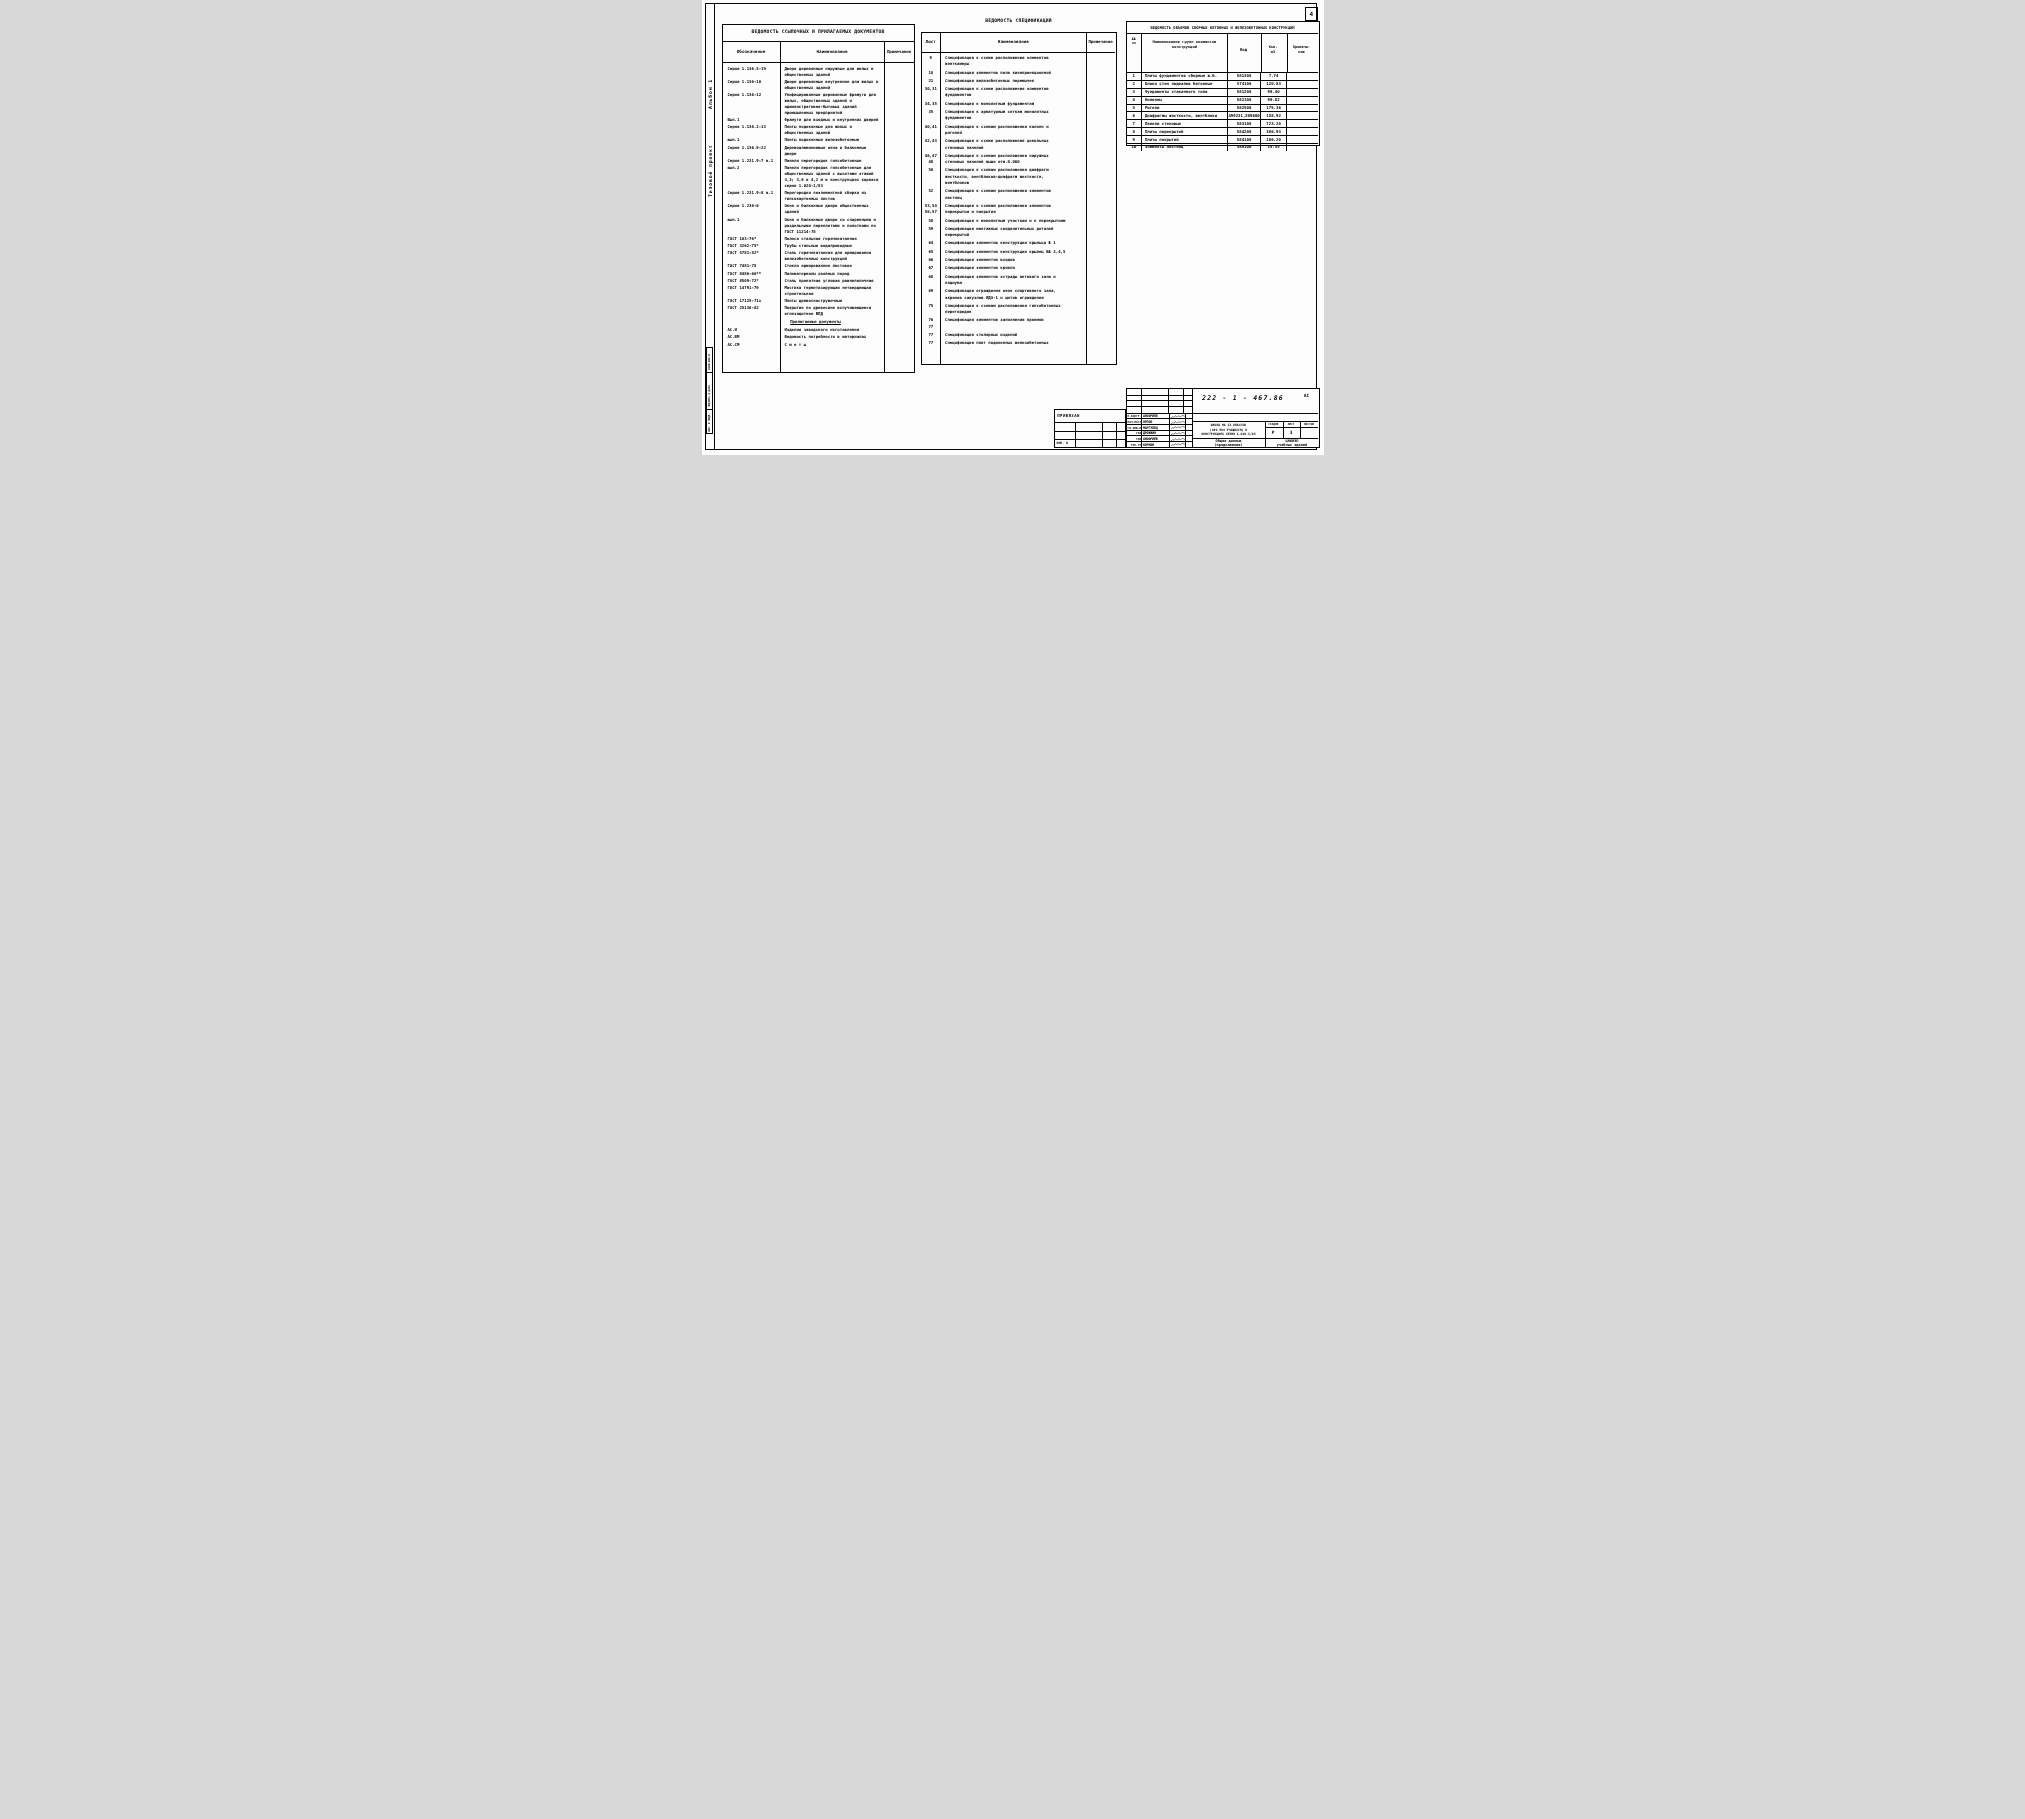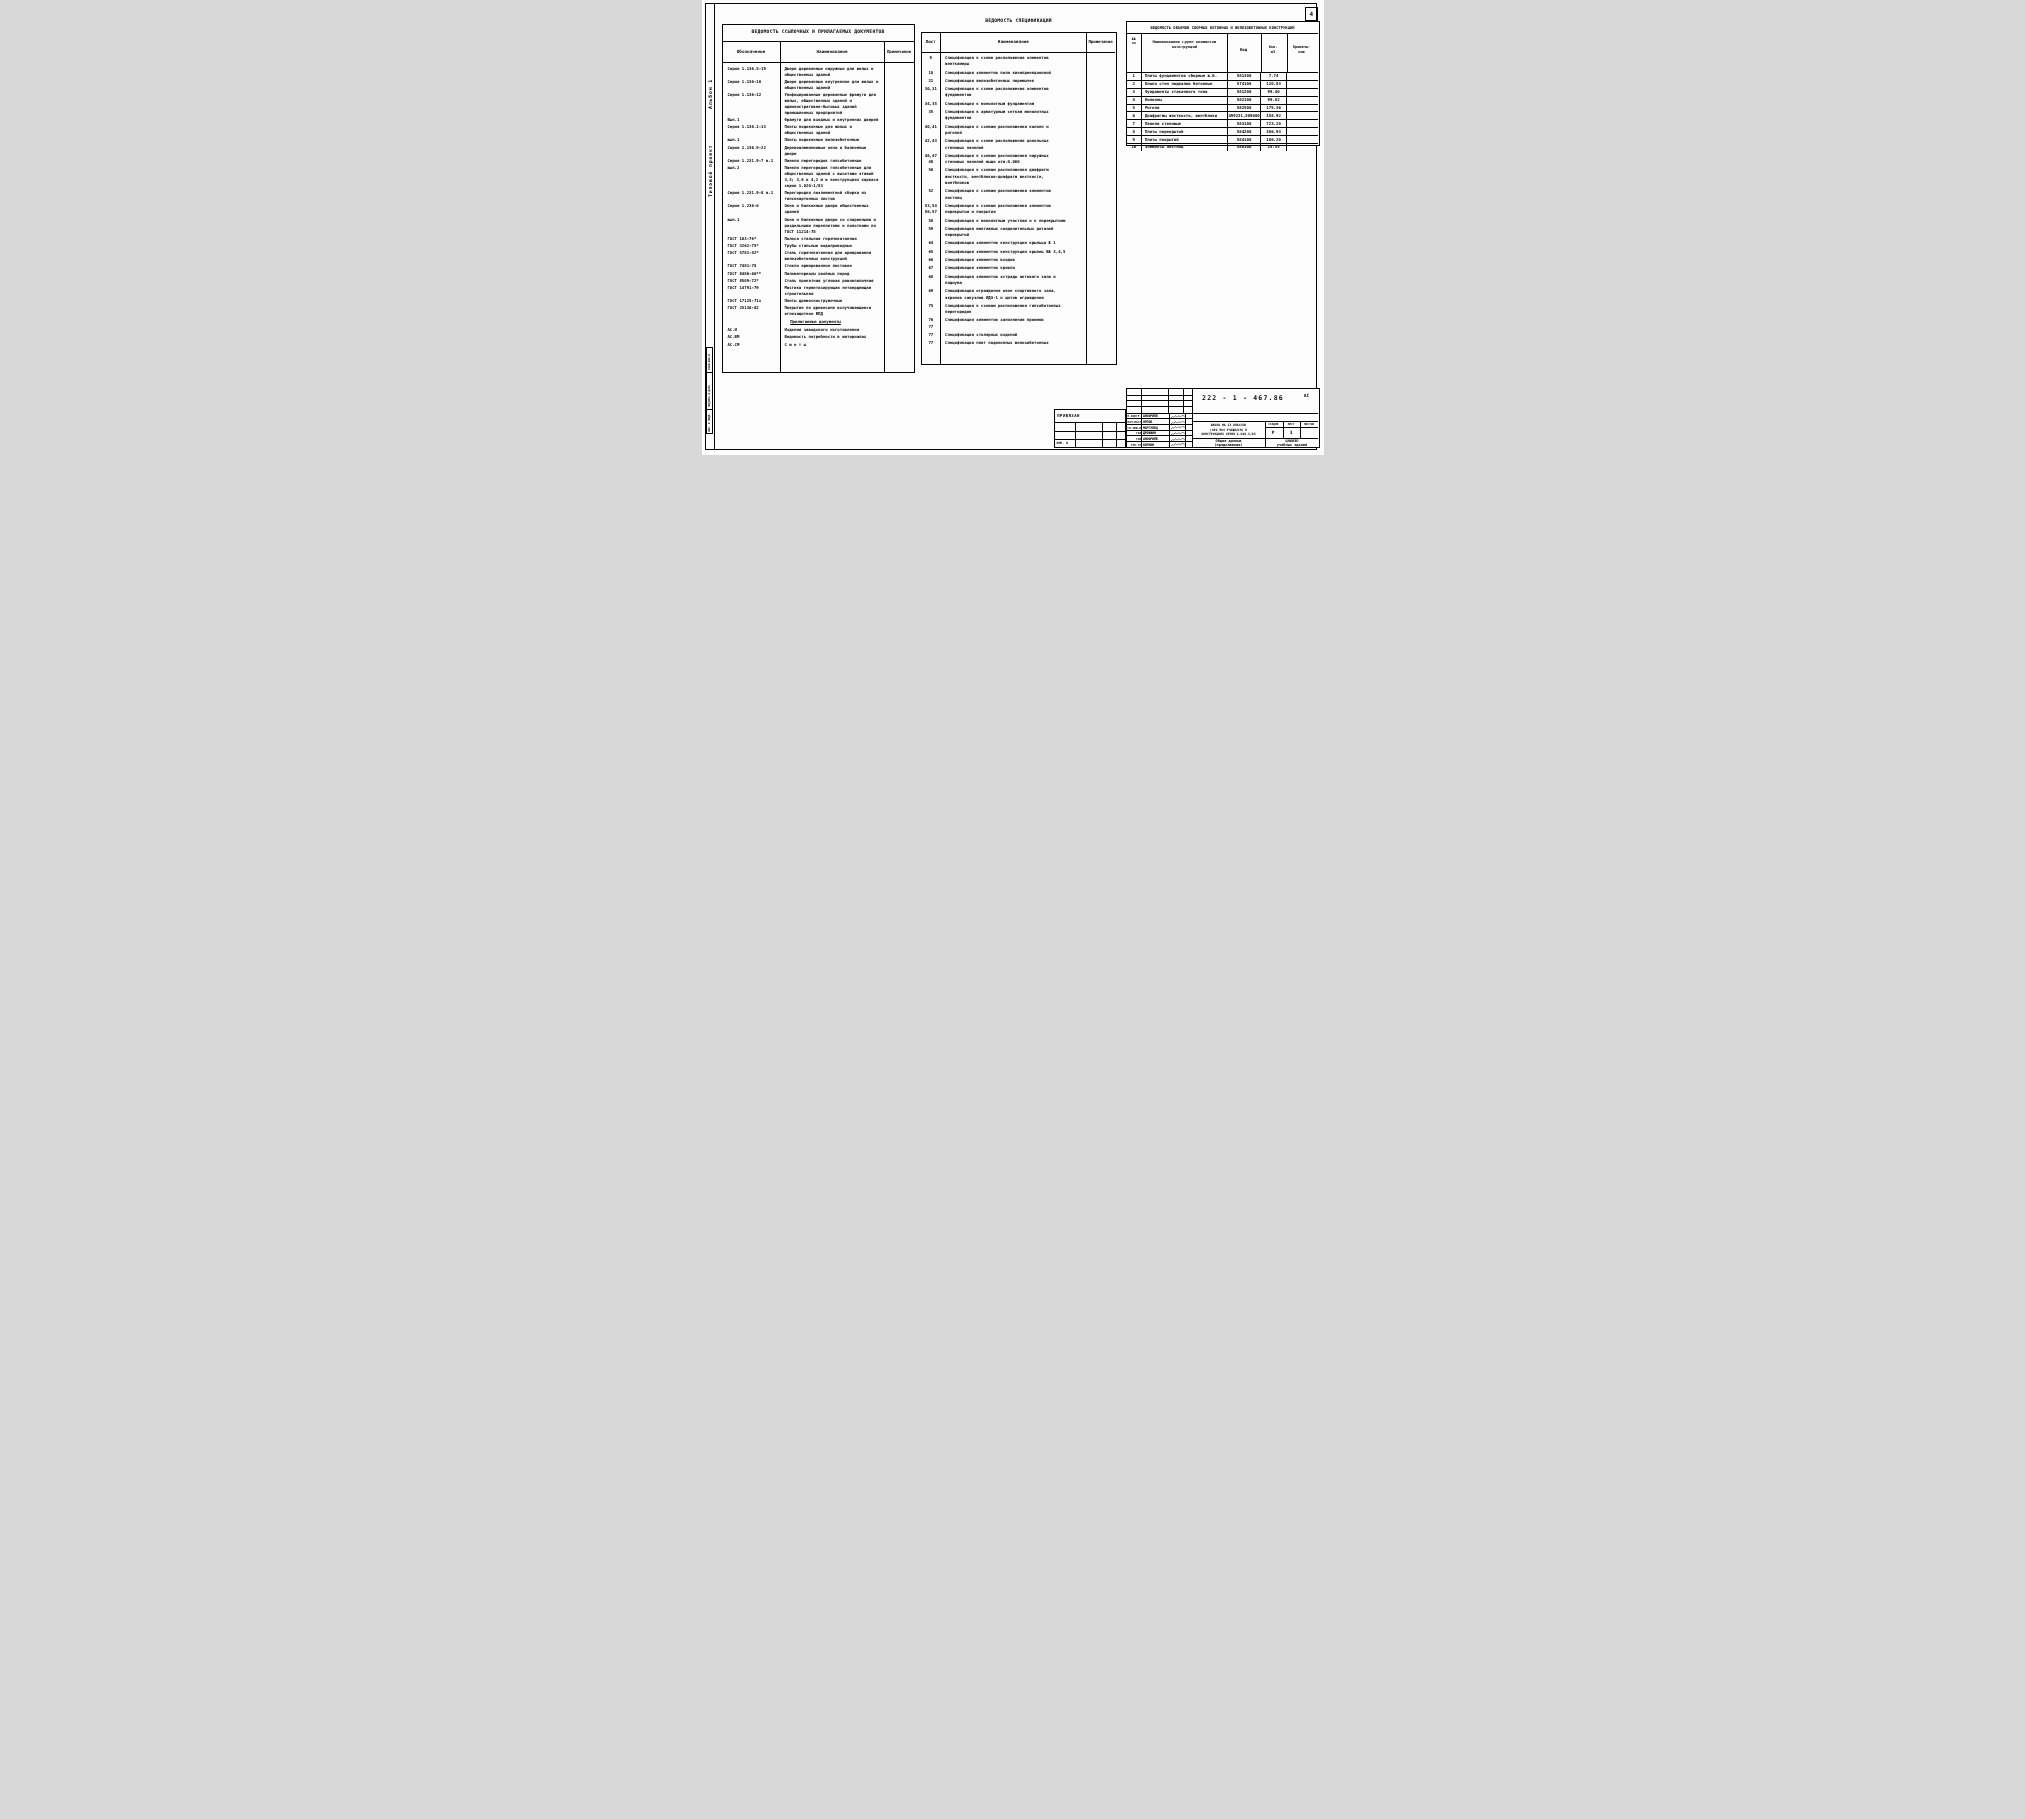--- a/index.html
+++ b/index.html
@@ -470,21 +470,21 @@
           <div class="n">КОРКИН</div>
           <div class="s">
             <svg class="sig" width="14.6" height="4.9" viewBox="0 0 36 12">
               <path d="M1,9 C4,2 7,12 10,5 C12,1 14,11 17,6 C20,2 23,10 27,4 C30,1 32,8 35,5" fill="none" stroke="#050505" stroke-width="1.3" stroke-linecap="round"></path>
             </svg>
           </div>
           <div class="e"></div>
         </div>
       </div>
 
-    <div class="abs" style="left:66px;top:4.9px;width:101px;text-align:center;font-size:6.5px;font-weight:bold;letter-spacing:1.2px;">222 - 1 - 467.86</div>
+    <div class="abs" style="left:66px;top:4.9px;width:101px;text-align:center;font-size:6.5px;font-weight:bold;letter-spacing:1.2px;font-style:italic;">222 - 1 - 467.86</div>
     <div class="abs" style="left:170px;top:4px;width:20px;text-align:center;font-size:4.5px;font-weight:bold;">АС</div>
     <div class="ln" style="left:65px;top:23.5px;width:126px;height:0.8px;"></div>
     <div class="ln" style="left:65px;top:32px;width:126px;height:1.2px;"></div>
 
     <div class="abs" style="left:66px;top:34px;width:72px;text-align:center;font-size:3.1px;font-weight:bold;white-space:pre-line;line-height:4.5px;">ШКОЛА НА 13 КЛАССОВ
 (489-504 УЧАЩИХСЯ) В
 КОНСТРУКЦИЯХ СЕРИИ 1.020-1/83</div>
 
     <div class="ln" style="left:138px;top:32px;width:0.8px;height:26px;"></div>
     <div class="ln" style="left:156px;top:32px;width:0.8px;height:17px;"></div>

